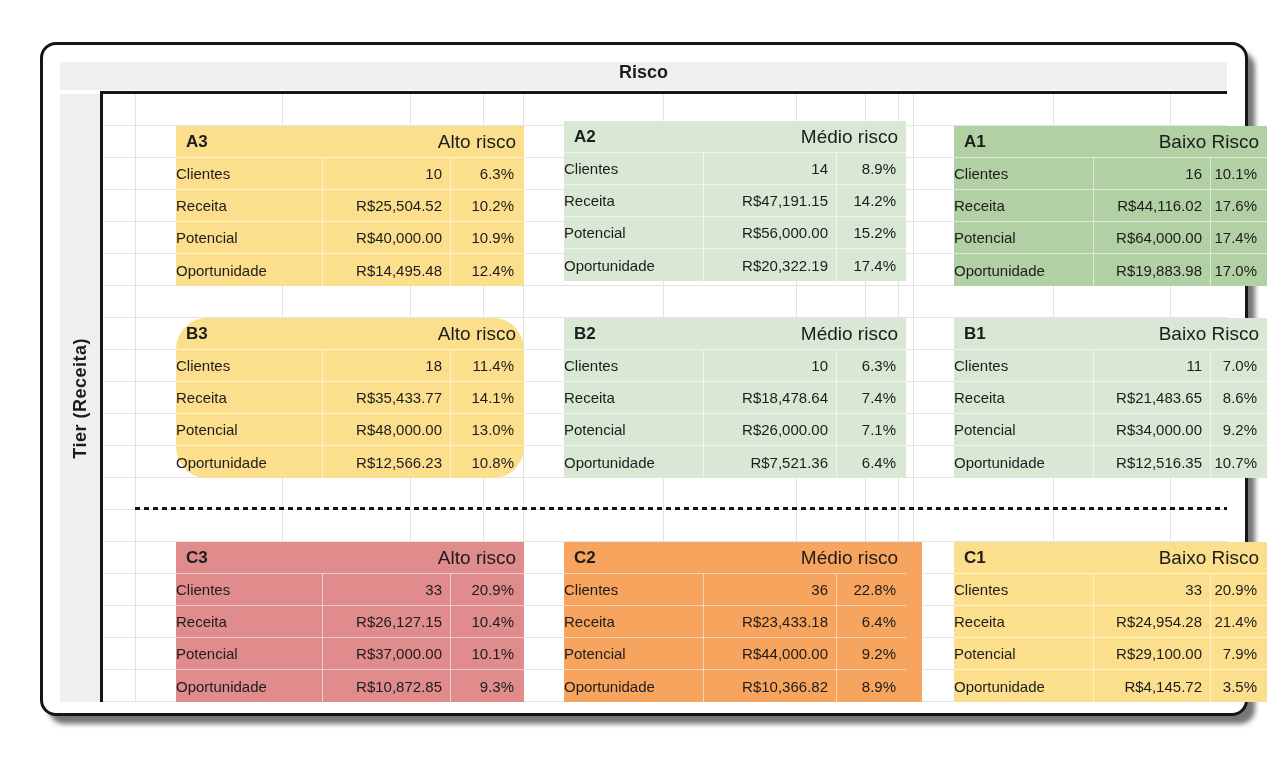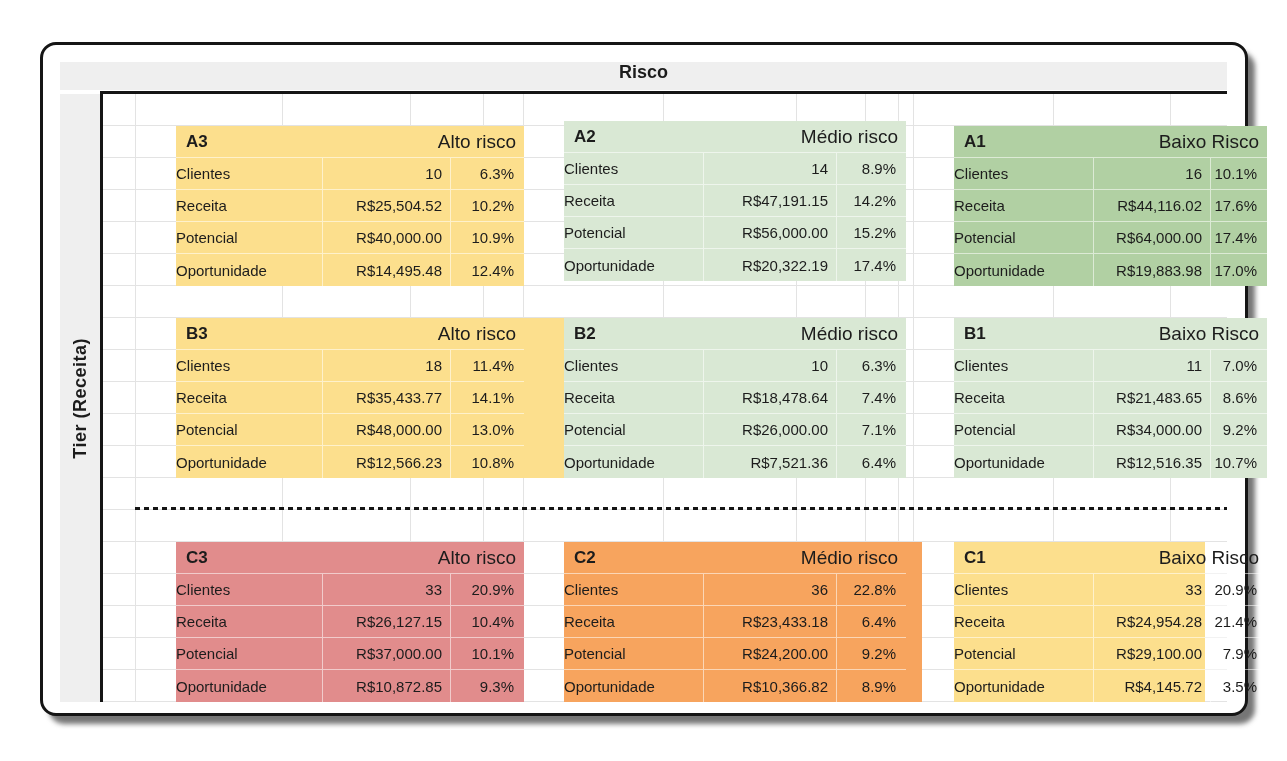--- a/index.html
+++ b/index.html
@@ -136,21 +136,21 @@
           <div class="cell c-label">Receita</div>
           <div class="cell c-value">R$44,116.02</div>
           <div class="cell c-pct">17.6%</div>
           <div class="cell c-label">Potencial</div>
           <div class="cell c-value">R$64,000.00</div>
           <div class="cell c-pct">17.4%</div>
           <div class="cell c-label r-last">Oportunidade</div>
           <div class="cell c-value r-last">R$19,883.98</div>
           <div class="cell c-pct r-last">17.0%</div>
         </div>
-        <div class="block" style="left: 32px; top: 224px; width: 388px; grid-template-columns: 147px 128px 73px; background: rgb(252, 223, 141);">
+        <div class="block" style="left: 32px; top: 224px; width: 348px; grid-template-columns: 147px 128px 73px; background: rgb(252, 223, 141); border-radius: 31px;">
           <div class="cell c-id">B3</div>
           <div class="cell c-risk">Alto risco</div>
           <div class="cell c-label">Clientes</div>
           <div class="cell c-value">18</div>
           <div class="cell c-pct">11.4%</div>
           <div class="cell c-label">Receita</div>
           <div class="cell c-value">R$35,433.77</div>
           <div class="cell c-pct">14.1%</div>
           <div class="cell c-label">Potencial</div>
           <div class="cell c-value">R$48,000.00</div>
@@ -210,27 +210,27 @@
         <div class="block" style="left: 420px; top: 448px; width: 358px; grid-template-columns: 140px 133px 69px; background: rgb(247, 164, 94);">
           <div class="cell c-id">C2</div>
           <div class="cell c-risk">Médio risco</div>
           <div class="cell c-label">Clientes</div>
           <div class="cell c-value">36</div>
           <div class="cell c-pct">22.8%</div>
           <div class="cell c-label">Receita</div>
           <div class="cell c-value">R$23,433.18</div>
           <div class="cell c-pct">6.4%</div>
           <div class="cell c-label">Potencial</div>
-          <div class="cell c-value">R$24,200.00</div>
+          <div class="cell c-value">R$44,000.00</div>
           <div class="cell c-pct">9.2%</div>
           <div class="cell c-label r-last">Oportunidade</div>
           <div class="cell c-value r-last">R$10,366.82</div>
           <div class="cell c-pct r-last">8.9%</div>
         </div>
-        <div class="block" style="left: 810px; top: 448px; width: 251px; grid-template-columns: 140px 117px 56px; background: rgb(252, 223, 141);">
+        <div class="block" style="left: 810px; top: 448px; width: 313px; grid-template-columns: 140px 117px 56px; background: rgb(252, 223, 141);">
           <div class="cell c-id">C1</div>
           <div class="cell c-risk">Baixo Risco</div>
           <div class="cell c-label">Clientes</div>
           <div class="cell c-value">33</div>
           <div class="cell c-pct">20.9%</div>
           <div class="cell c-label">Receita</div>
           <div class="cell c-value">R$24,954.28</div>
           <div class="cell c-pct">21.4%</div>
           <div class="cell c-label">Potencial</div>
           <div class="cell c-value">R$29,100.00</div>

